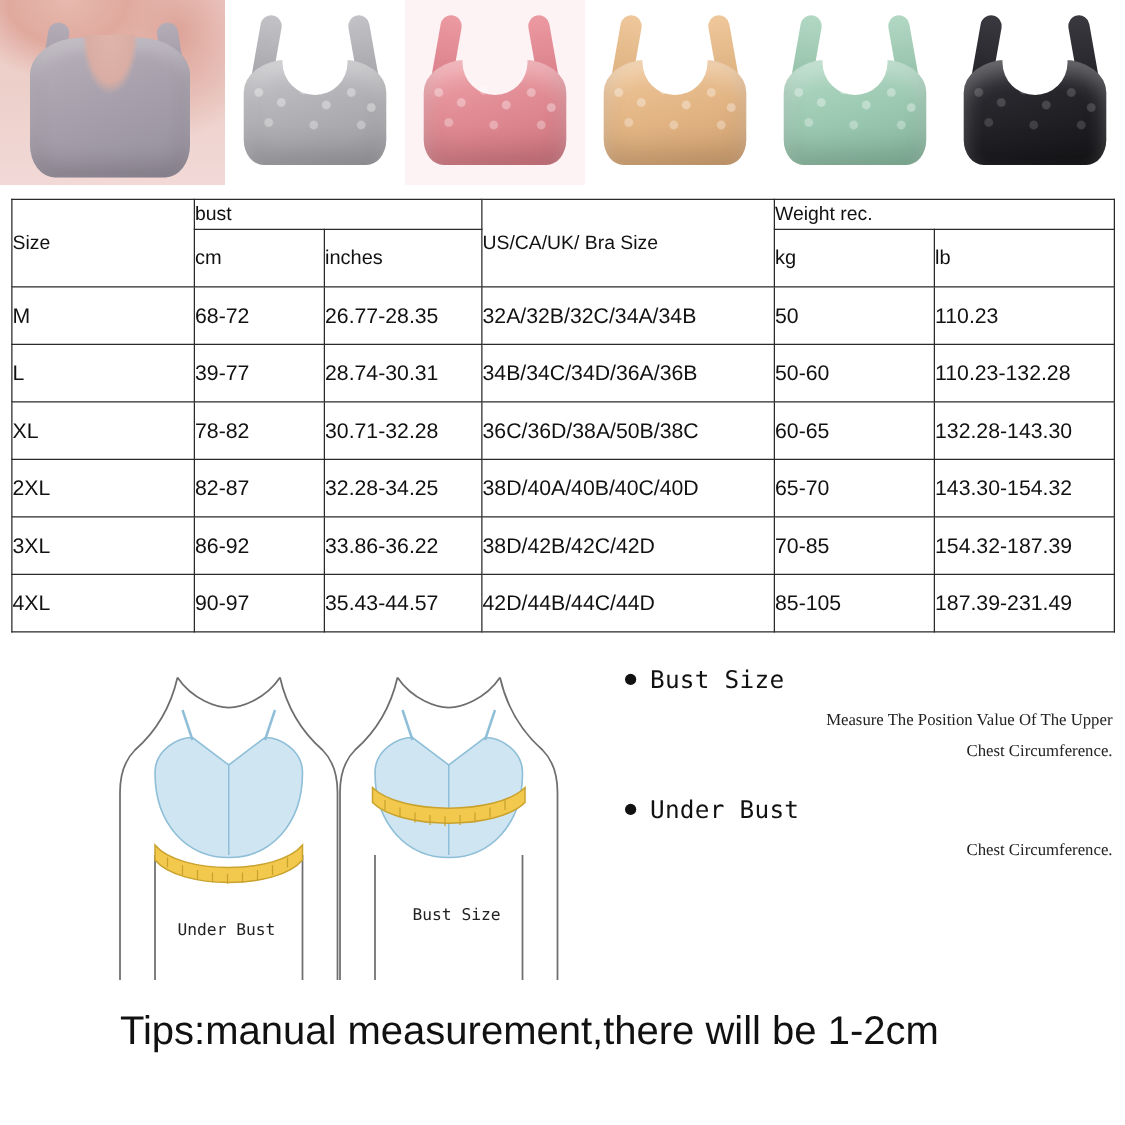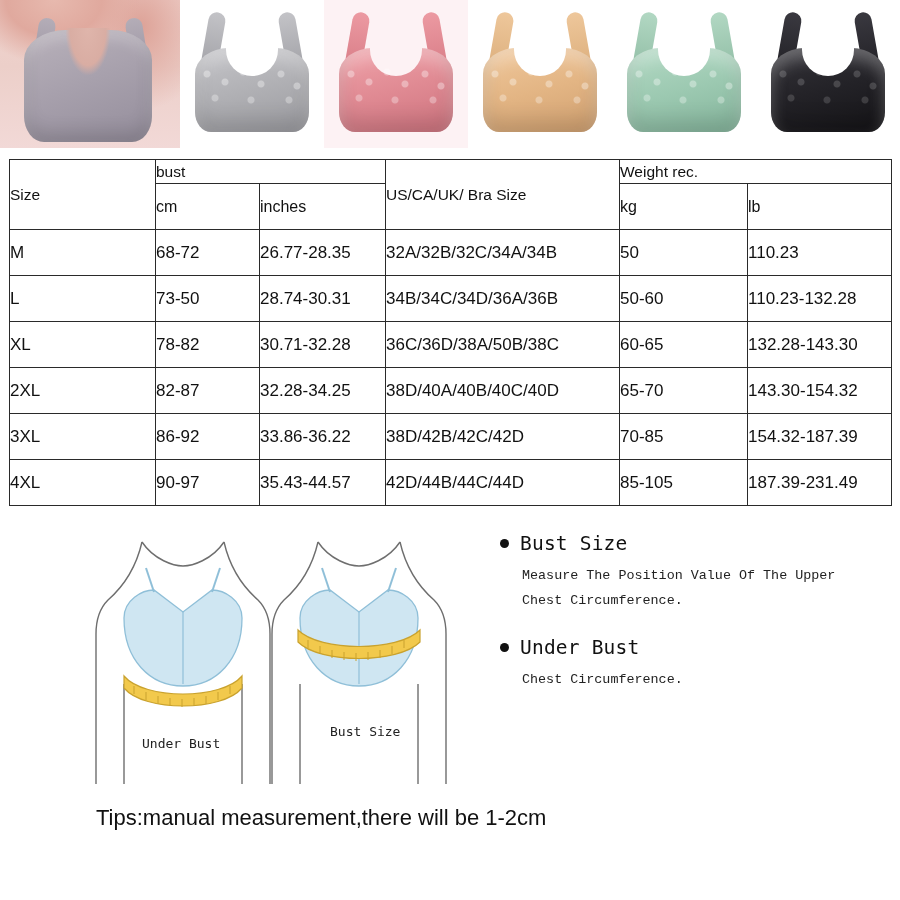--- a/index.html
+++ b/index.html
@@ -179,30 +179,31 @@
     display: inline-block;
     margin-right: 11px;
     flex: 0 0 auto;
   }
   .note-body {
     margin-top: 9px;
     margin-left: 22px;
     font-size: 13.4px;
     line-height: 1.85;
     color: #222;
-    font-family: Liberation Mono, monospace;
+    font-family: Liberation Serif, serif;
+    text-align: right;
   }
 
   
   .tips {
     position: absolute;
     left: 96px;
     top: 802px;
     width: 760px;
-    font-size: 22px;
+    font-size: 32px;
     line-height: 1.42;
     color: #111;
   }
 </style>
 </head>
 <body>
 
 <div class="product-strip">
 
   <div class="product-cell cell-0">
@@ -290,21 +291,21 @@
     <tr>
       <td>M</td>
       <td>68-72</td>
       <td>26.77-28.35</td>
       <td>32A/32B/32C/34A/34B</td>
       <td>50</td>
       <td>110.23</td>
     </tr>
     <tr>
       <td>L</td>
-      <td>73-50</td>
+      <td>39-77</td>
       <td>28.74-30.31</td>
       <td>34B/34C/34D/36A/36B</td>
       <td>50-60</td>
       <td>110.23-132.28</td>
     </tr>
     <tr>
       <td>XL</td>
       <td>78-82</td>
       <td>30.71-32.28</td>
       <td>36C/36D/38A/50B/38C</td>

